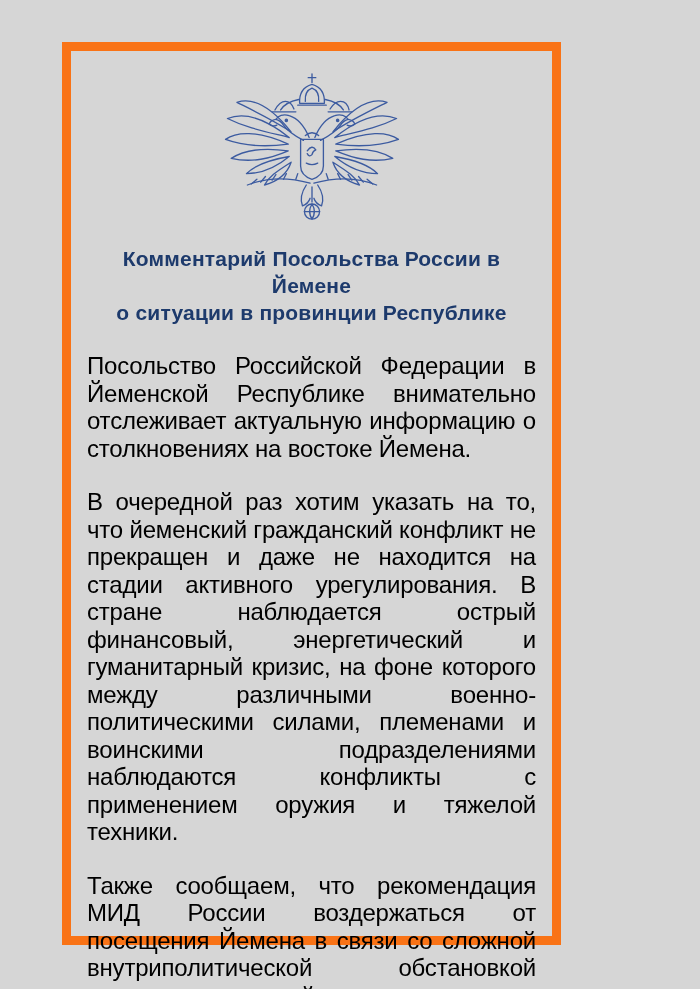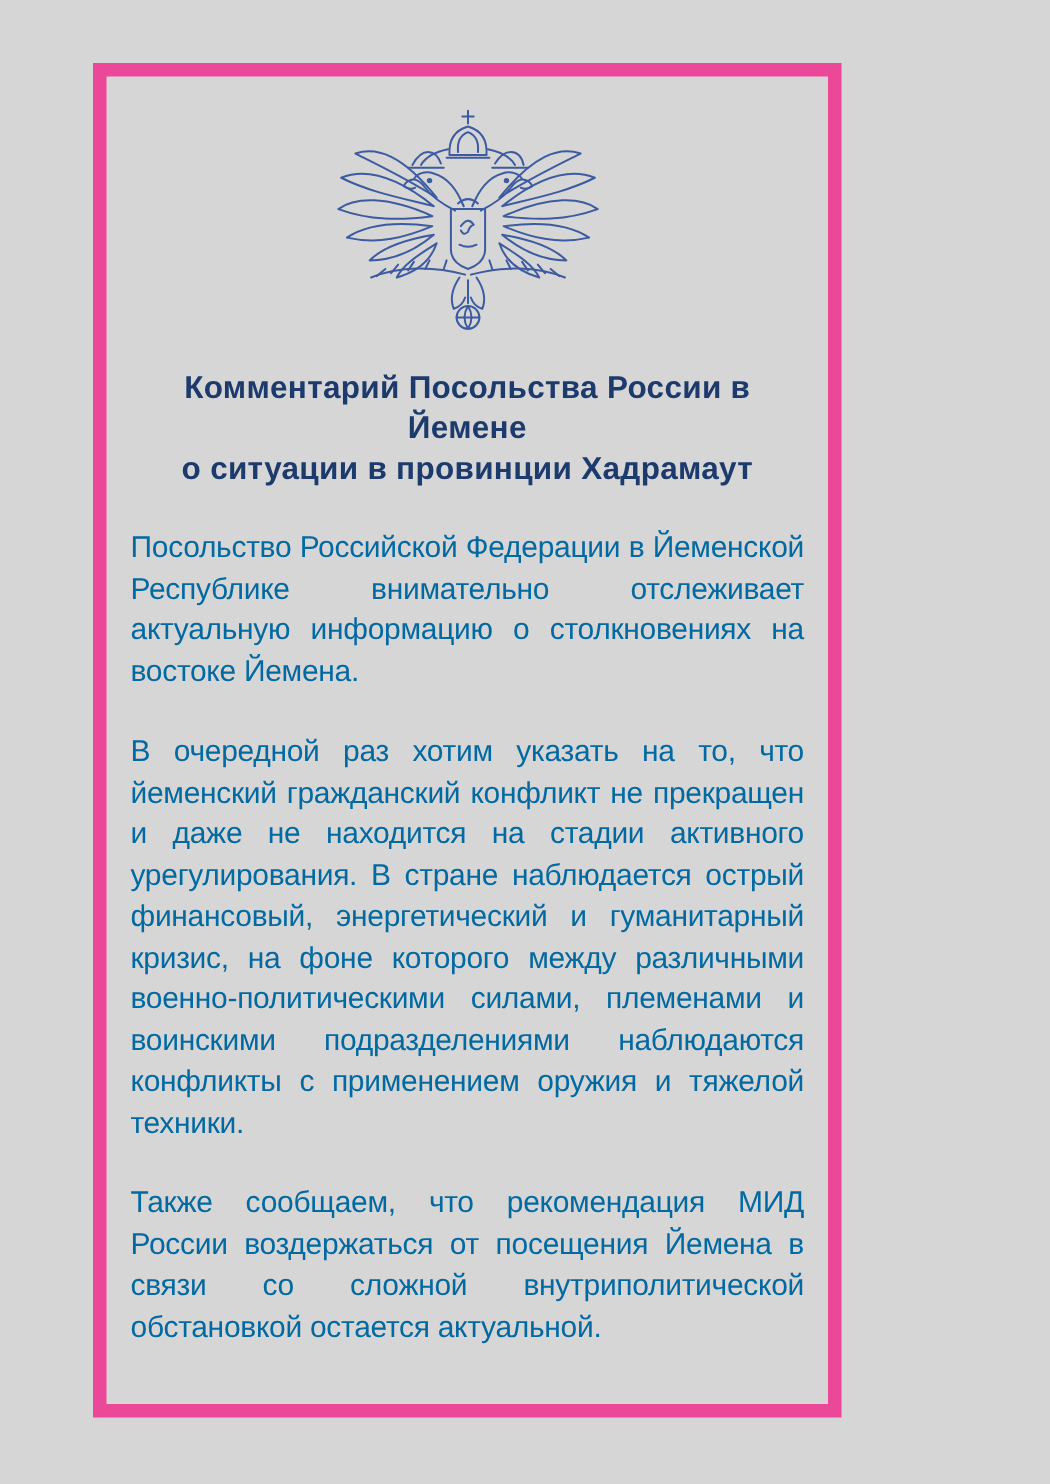--- a/index.html
+++ b/index.html
@@ -8,21 +8,21 @@
     background:#d6d6d6;
     position:relative;
     font-family:"Liberation Sans",sans-serif;
     overflow:hidden;
   }
   .frame{
     position:absolute;
     left:62px;top:42px;
     width:499px;height:903px;
     box-sizing:border-box;
-    border:9px solid #ec4899;
+    border:9px solid #f97316;
   }
   .content{
     box-sizing:border-box;
     width:100%;height:100%;
     padding:18px 16px 14px 16px;
   }
   .emblem{
     display:block;
     margin:2px auto 0 auto;
   }
@@ -31,22 +31,22 @@
     text-align:center;
     color:#1d3a6c;
     font-size:21px;
     line-height:27px;
     font-weight:bold;
     letter-spacing:0.2px;
   }
   .title .title-line{display:block;}
   .body-text p{
     margin:26px 0 0 0;
-    color:#0369a1;
-    font-size:20px;
+    color:#000000;
+    font-size:24px;
     line-height:27.5px;
     text-align:justify;
     letter-spacing:-0.2px;
   }
 </style>
 </head>
 <body>
 
 <div class="frame">
   <div class="content">
@@ -100,21 +100,21 @@
         <path d="M106 120q8 12 4 22q-6-2-8-8"></path>
         <path d="M100 122v16"></path>
 
         <circle cx="100" cy="148" r="8"></circle>
         <path d="M92 148h16M100 140q-5 8 0 16M100 140q5 8 0 16"></path>
       </g>
     </svg>
 
     <h1 class="title">
       <span class="title-line">Комментарий Посольства России в Йемене</span>
-      <span class="title-line">о ситуации в провинции Хадрамаут</span>
+      <span class="title-line">о ситуации в провинции Республике</span>
     </h1>
 
     <div class="body-text">
       <p>Посольство Российской Федерации в Йеменской Республике внимательно отслеживает актуальную информацию о столкновениях на востоке Йемена.</p>
       <p>В очередной раз хотим указать на то, что йеменский гражданский конфликт не прекращен и даже не находится на стадии активного урегулирования. В стране наблюдается острый финансовый, энергетический и гуманитарный кризис, на фоне которого между различными военно-политическими силами, племенами и воинскими подразделениями наблюдаются конфликты с применением оружия и тяжелой техники.</p>
       <p>Также сообщаем, что рекомендация МИД России воздержаться от посещения Йемена в связи со сложной внутриполитической обстановкой остается актуальной.</p>
     </div>
 
   </div>
 </div>

